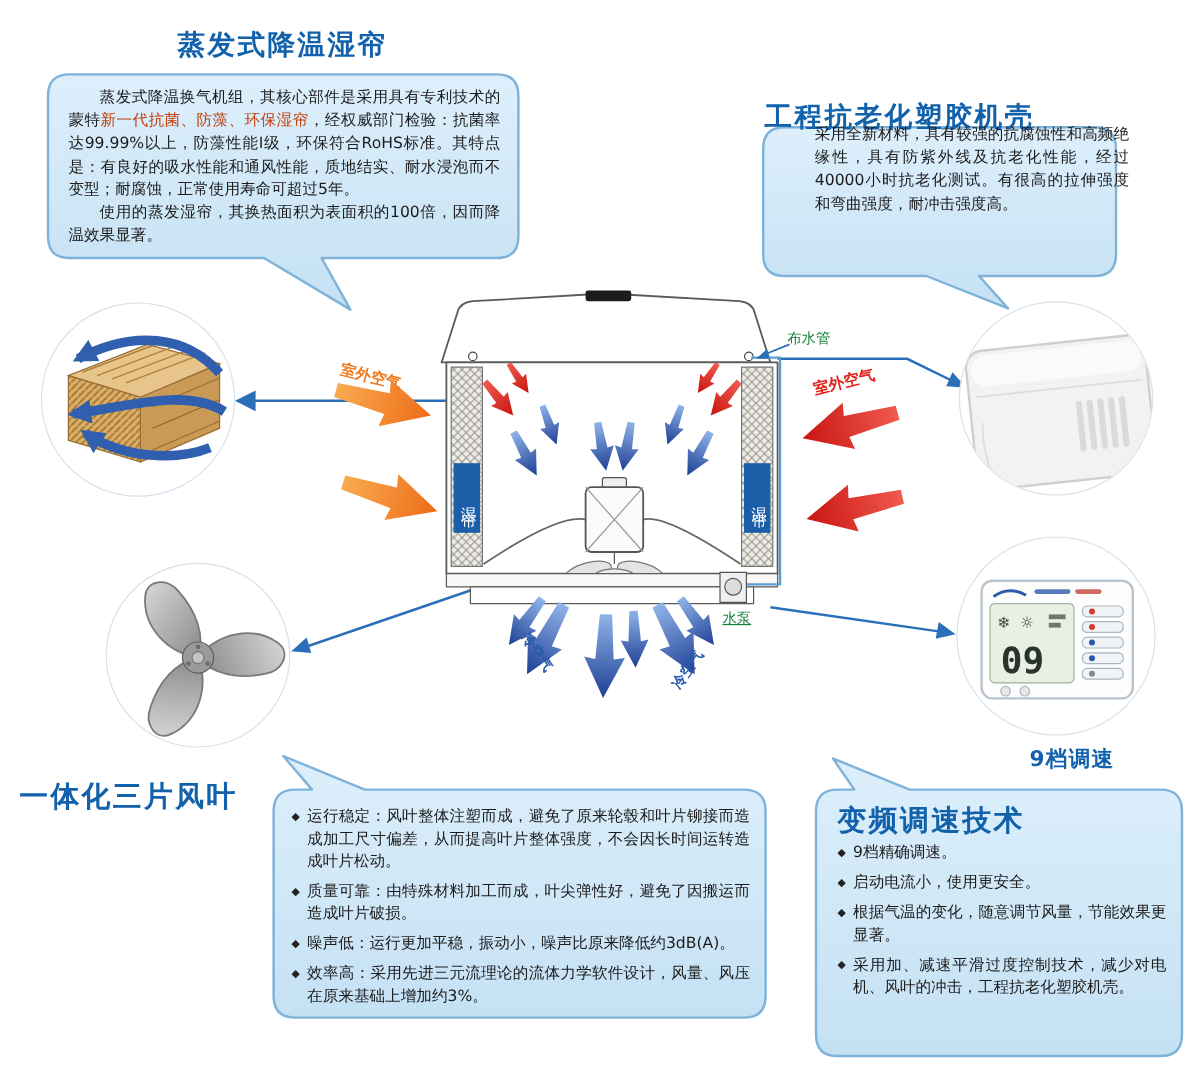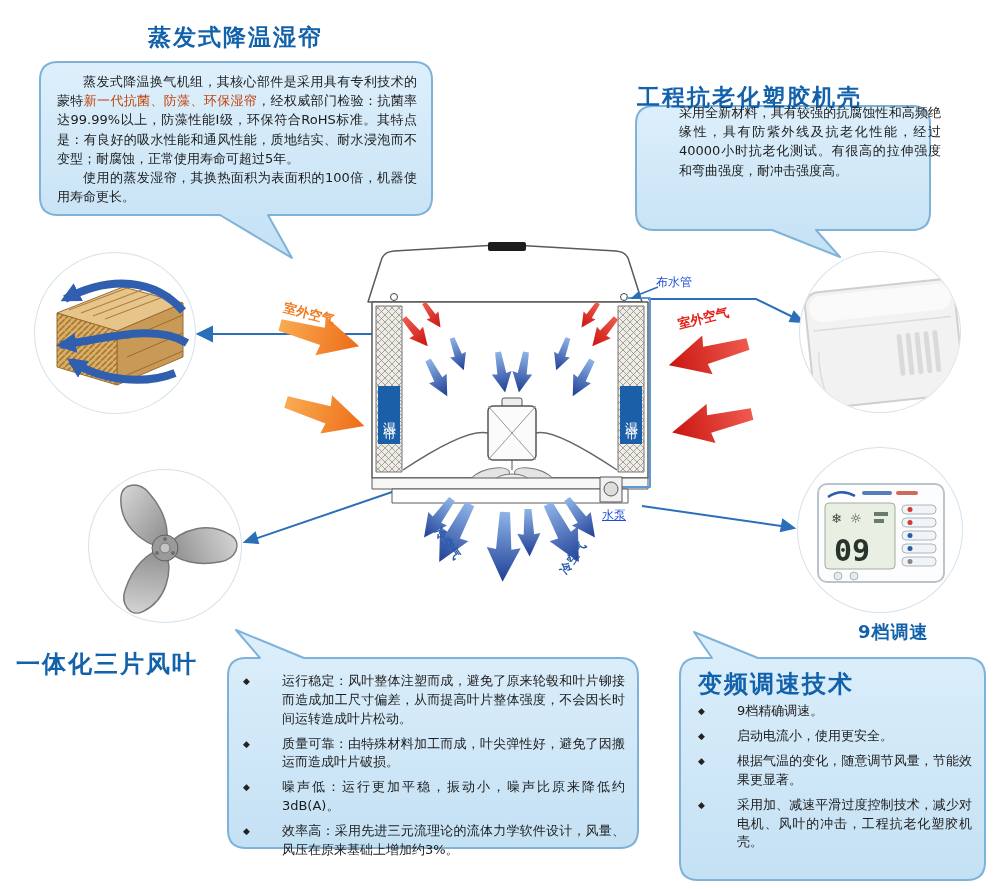--- a/index.html
+++ b/index.html
@@ -19,29 +19,29 @@
   .bt2{left:652px;top:103px;width:262px;margin-left:27px;}
   .bt3{left:243px;top:672px;width:382px;}
   .bt4{left:698px;top:702px;width:274px;}
   .para{margin:0;}
   .indent{text-indent:2em;}
   .hl{color:#c2410c;}
 
   .bullets{display:flex;flex-direction:column;gap:6px;}
   .bullet{display:flex;}
   .bmark{flex:0 0 auto;font-size:9px;line-height:19px;margin-right:6px;color:#222;}
-  .btext{flex:1;line-height:1.45;margin-left:26px;}
+  .btext{flex:1;line-height:1.45;}
 
   .circle{position:absolute;border-radius:50%;overflow:hidden;background:#fff;box-shadow:0 0 0 1px #d5e2ec;z-index:2;}
   .c-pad{left:35px;top:253px;width:160px;height:160px;}
   .c-case{left:800px;top:252px;width:160px;height:160px;}
   .c-fan{left:89px;top:470px;width:152px;height:152px;}
   .c-ctrl{left:798px;top:448px;width:164px;height:164px;}
 
-  .dlabel{position:absolute;font-size:12px;color:#1d4ed8;z-index:3;}
+  .dlabel{position:absolute;font-size:12px;color:#15803d;z-index:3;}
   .l-pipe{left:656px;top:274px;}
   .l-pump{left:602px;top:507px;text-decoration:underline;}
   .l-oal{left:286px;top:299px;color:#f07a1e;font-weight:bold;font-size:13px;transform:rotate(14deg);transform-origin:left top;}
   .l-oar{left:676px;top:316px;color:#e32119;font-weight:bold;font-size:13px;transform:rotate(-14deg);transform-origin:left top;}
   .l-cal{left:444px;top:524px;color:#2a5cab;font-weight:bold;font-size:12px;transform:rotate(55deg);transform-origin:left top;}
   .l-car{left:556px;top:568px;color:#2a5cab;font-weight:bold;font-size:12px;transform:rotate(-55deg);transform-origin:left top;}
 
   .wlabel{position:absolute;width:22px;height:58px;background:#1b5fa8;color:#ffffff;
           writing-mode:vertical-rl;text-align:center;font-size:13px;letter-spacing:3px;
           line-height:22px;z-index:3;}
@@ -157,21 +157,21 @@
   </svg>
 
   <h1 class="title t-wet">蒸发式降温湿帘</h1>
   <h1 class="title t-case">工程抗老化塑胶机壳</h1>
   <h1 class="title t-fan">一体化三片风叶</h1>
   <h1 class="title t-speed">9档调速</h1>
   <h1 class="title t-vfd">变频调速技术</h1>
 
   <div class="bubble-text bt1">
     <p class="para indent"><span>蒸发式降温换气机组，其核心部件是采用具有专利技术的蒙特</span><span class="hl">新一代抗菌、防藻、环保湿帘</span><span>，经权威部门检验：抗菌率达99.99%以上，防藻性能Ⅰ级，环保符合RoHS标准。其特点是：有良好的吸水性能和通风性能，质地结实、耐水浸泡而不变型；耐腐蚀，正常使用寿命可超过5年。</span></p>
-    <p class="para indent">使用的蒸发湿帘，其换热面积为表面积的100倍，机器使用寿命更长。</p>
+    <p class="para indent">使用的蒸发湿帘，其换热面积为表面积的100倍，因而降温效果显著。</p>
   </div>
 
   <div class="bubble-text bt2">
     <p class="para">采用全新材料，具有较强的抗腐蚀性和高频绝缘性，具有防紫外线及抗老化性能，经过40000小时抗老化测试。有很高的拉伸强度和弯曲强度，耐冲击强度高。</p>
   </div>
 
   <div class="bubble-text bt3 bullets">
     <div class="bullet">
         <span class="bmark">◆</span>
         <span class="btext">运行稳定：风叶整体注塑而成，避免了原来轮毂和叶片铆接而造成加工尺寸偏差，从而提高叶片整体强度，不会因长时间运转造成叶片松动。</span>

